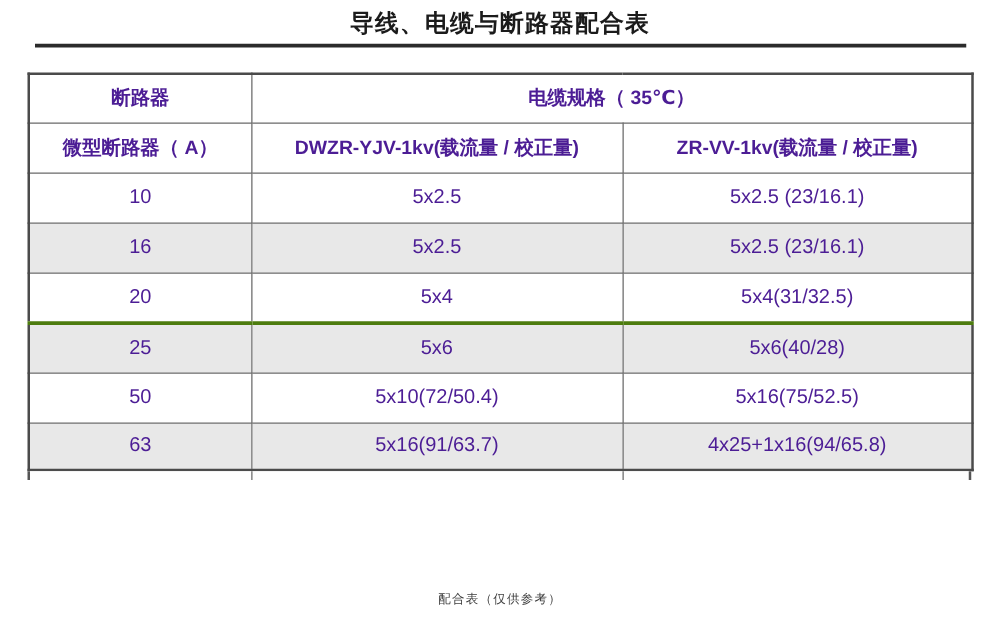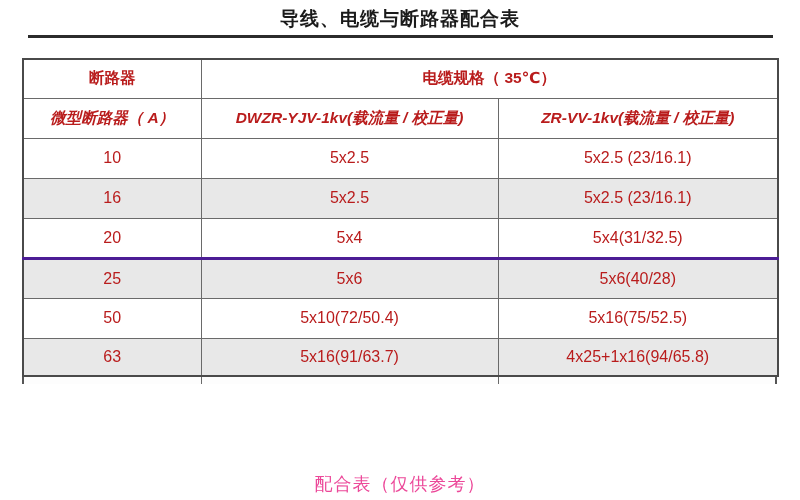--- a/index.html
+++ b/index.html
@@ -33,55 +33,55 @@
     border-collapse: collapse;
     width: 755px;
     table-layout: fixed;
     border: 2px solid #4a4a4a;
   }
   table.match-table td, table.match-table th {
     border: 1px solid #6a6a6a;
     text-align: center;
     vertical-align: middle;
     font-size: 16px;
-    color: #b91c1c;
+    color: #4c1d95;
     background: #ffffff;
     padding: 0 4px;
     overflow: hidden;
     white-space: nowrap;
   }
   table.match-table th { font-weight: bold; font-size: 15.5px; }
   tr.hrow1 td, tr.hrow1 th { height: 39px; }
-  tr.hrow2 td, tr.hrow2 th { height: 40px; font-style: italic; }
+  tr.hrow2 td, tr.hrow2 th { height: 40px; }
   tr.drow td { height: 40px; }
   tr.drow.last td { height: 38px; margin-left: 18px; }
   tr.alt td { background: #e8e8e8; }
-  tr.thick-top td { border-top: 3px solid #4c1d95; }
+  tr.thick-top td { border-top: 3px solid #4d7c0f; }
 
   
   .stub-row {
     position: relative;
     width: 755px; height: 7px;
     border-left: 2px solid #555;
     border-right: 2px solid #555;
     background: #fdfdfd;
   }
   .stub-row .vline {
     position: absolute; top: 0; bottom: 0;
     width: 1px; background: #6a6a6a;
   }
   .stub-row .v1 { left: 177px; }
   .stub-row .v2 { left: 474px; }
 
   .doc-caption {
     position: absolute;
     top: 472px; left: 0; width: 100%;
     text-align: center;
-    font-size: 18px;
-    color: #ec4899;
+    font-size: 10px;
+    color: #404040;
     letter-spacing: 1px;
     font-family: Liberation Serif, serif;
   }
 </style>
 </head>
 <body>
 
 <div class="page">
 
   <div class="doc-title">导线、电缆与断路器配合表</div>

